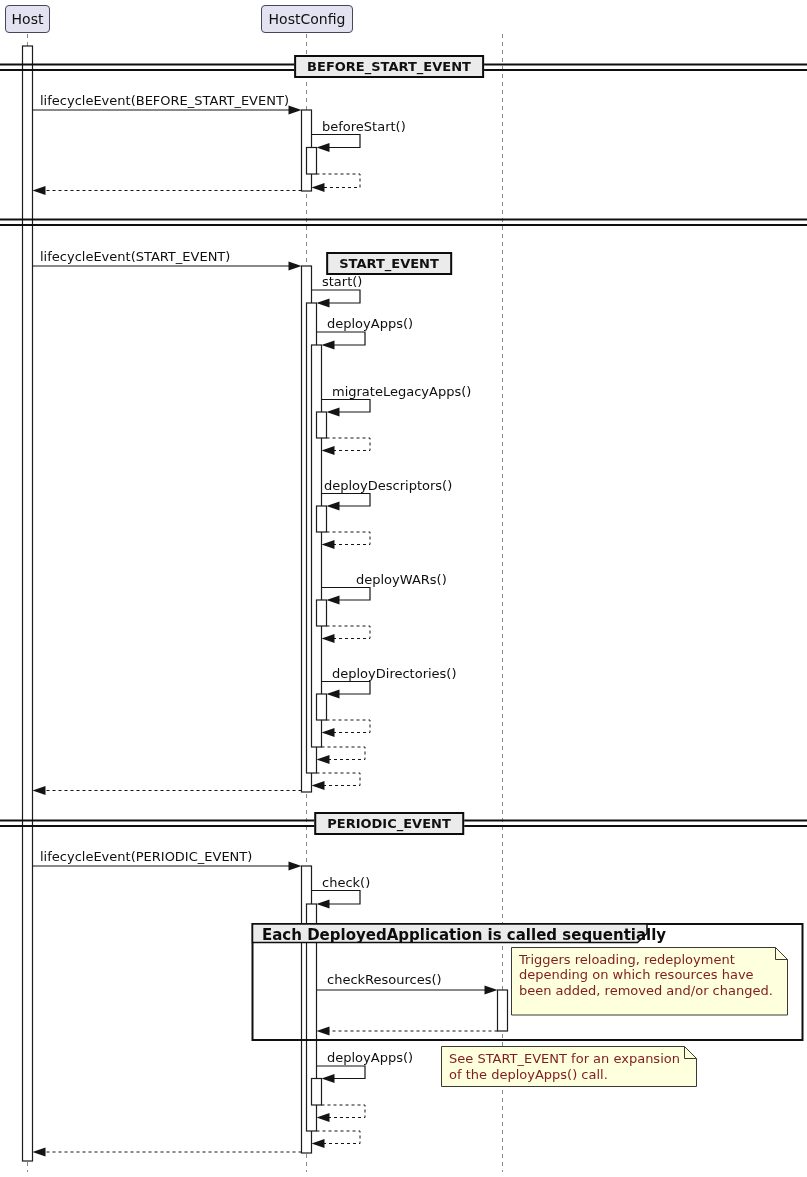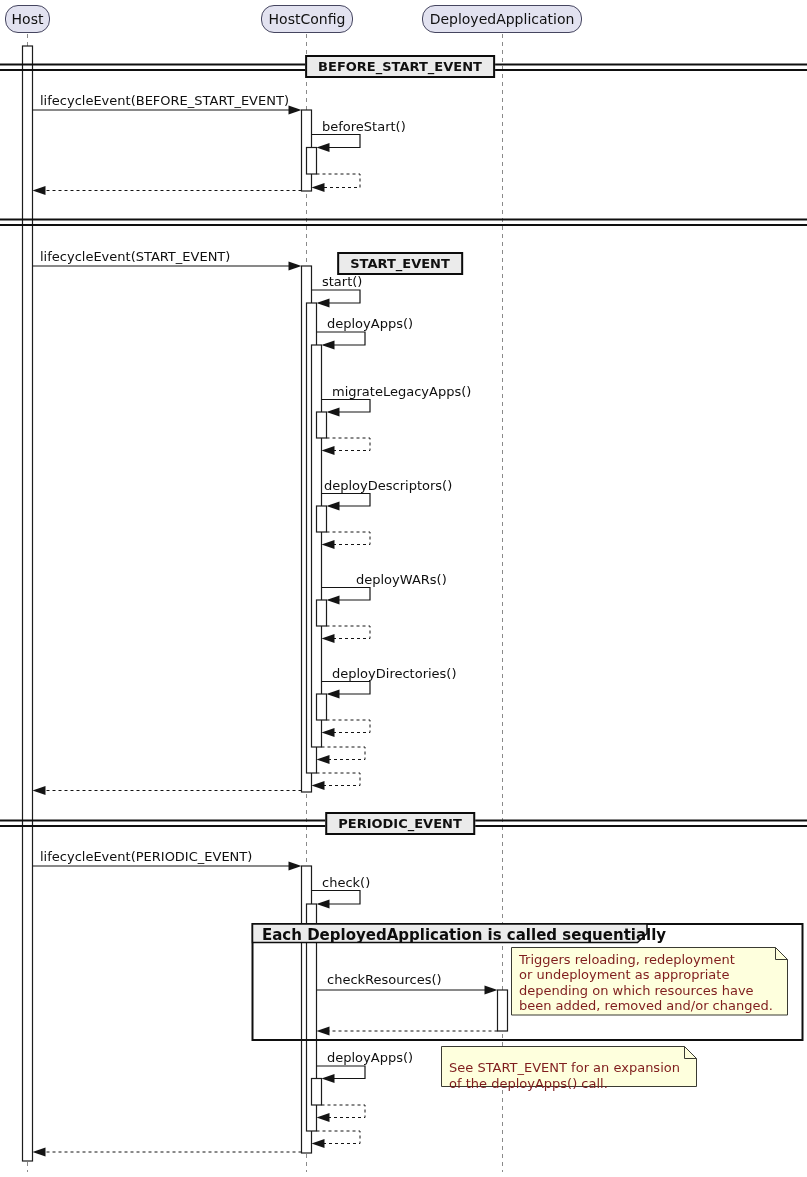--- a/index.html
+++ b/index.html
@@ -15,26 +15,26 @@
   .ml  { stroke:#141414; stroke-width:1.2; fill:none; }
   .mld { stroke:#141414; stroke-width:1; fill:none; stroke-dasharray:3,3; }
   .ah  { fill:#141414; stroke:none; }
   .grp { fill:none; stroke:#0f0f0f; stroke-width:2; }
   .grph{ fill:#ebebeb; stroke:#0f0f0f; stroke-width:1.5; }
   .noteb { fill:#feffdd; stroke:#3a3a32; stroke-width:1; }
   .notef { fill:none; stroke:#3a3a32; stroke-width:1; }
 
   .participant {
     position:absolute; height:28px; box-sizing:border-box;
-    background:#e2e2f0; border:1.3px solid #45455f; border-radius:13px;
+    background:#e2e2f0; border:1.3px solid #45455f; border-radius:4px;
     display:flex; align-items:center; justify-content:center;
     font-size:14px; color:#101010;
   }
   .divlabel {
-    position:absolute; left:400px; transform:translateX(-50%);
+    position:absolute; left:389px; transform:translateX(-50%);
     background:#ebebeb; border:2.4px solid #0c0c0c;
     height:19px; display:flex; align-items:center;
     padding:0 11px; font-size:13px; font-weight:bold; white-space:nowrap;
   }
   .msg { position:absolute; font-size:13px; line-height:15px; white-space:nowrap; color:#0f0f0f; }
   .group-title { position:absolute; font-size:15px; font-weight:bold; white-space:nowrap; color:#0c0c0c; }
   .note-text { position:absolute; font-size:13px; line-height:15.5px; color:#7f1d1d; }
   .note-text div { white-space:nowrap; }
 </style>
 </head>
@@ -201,23 +201,20 @@
       <path class="notef" d="M684.5,1046.5 V1058.5 H696.5"></path>
     </g>
   </svg>
 
   <div class="participant" style="left:5px;  top:5px; width:45px;">
     <span>Host</span>
   </div>
   <div class="participant" style="left:261px; top:5px; width:92px;">
     <span>HostConfig</span>
   </div>
-  <div class="participant" style="left:422px; top:5px; width:160px;">
-    <span>DeployedApplication</span>
-  </div>
 
   <div class="divlabel" style="top:55px;">BEFORE_START_EVENT</div>
   <div class="divlabel" style="top:210.5px;margin-top:41px;">START_EVENT</div>
   <div class="divlabel" style="top:812px;">PERIODIC_EVENT</div>
 
   <div class="msg" style="left:40px;  top:93px;">lifecycleEvent(BEFORE_START_EVENT)</div>
   <div class="msg" style="left:322px; top:118.5px;">beforeStart()</div>
   <div class="msg" style="left:40px;  top:249px;">lifecycleEvent(START_EVENT)</div>
   <div class="msg" style="left:322px; top:274px;">start()</div>
   <div class="msg" style="left:327px; top:316px;">deployApps()</div>
@@ -227,22 +224,21 @@
   <div class="msg" style="left:332px; top:665.5px;">deployDirectories()</div>
   <div class="msg" style="left:40px;  top:849px;">lifecycleEvent(PERIODIC_EVENT)</div>
   <div class="msg" style="left:322px; top:874.5px;">check()</div>
   <div class="msg" style="left:327px; top:972px;">checkResources()</div>
   <div class="msg" style="left:327px; top:1049.5px;">deployApps()</div>
 
   <div class="group-title" style="left:262px; top:926px;">Each DeployedApplication is called sequentially</div>
 
   <div class="note-text" style="left:519px; top:951.5px;">
     <div>Triggers reloading, redeployment</div>
-    <div>or undeployment as appropriate</div>
     <div>depending on which resources have</div>
     <div>been added, removed and/or changed.</div>
   </div>
-  <div class="note-text" style="left:449px; top:1051px;margin-top:9px;">
+  <div class="note-text" style="left:449px; top:1051px;">
     <div>See START_EVENT for an expansion</div>
     <div>of the deployApps() call.</div>
   </div>
 
 </div>
 
 </body></html>

